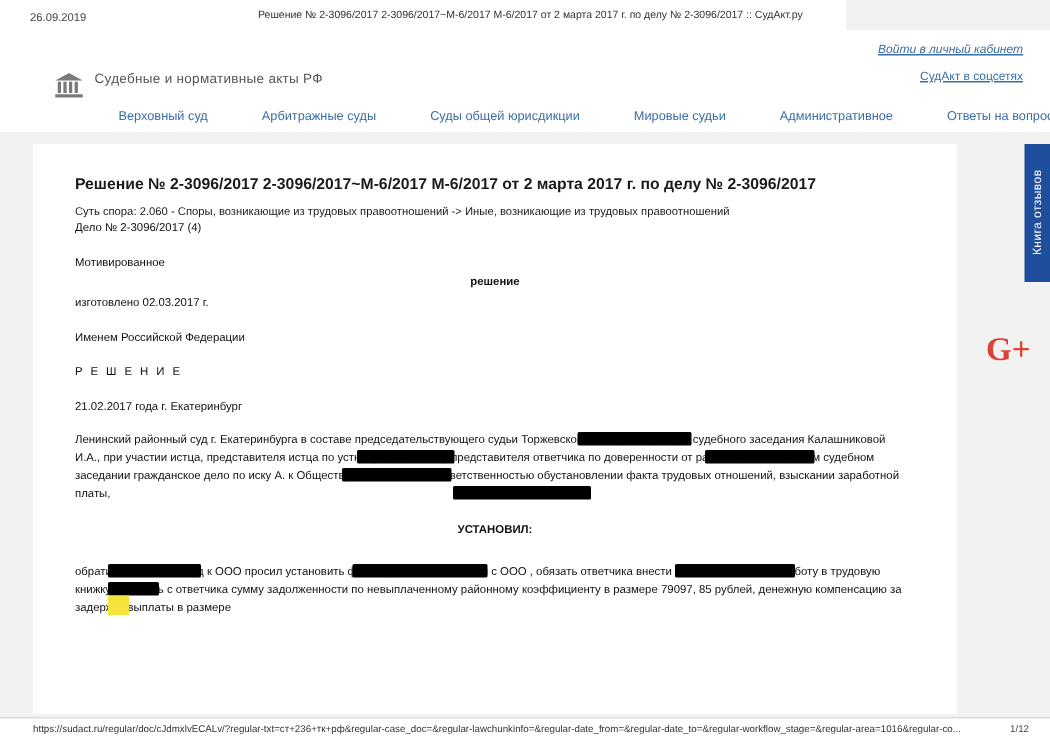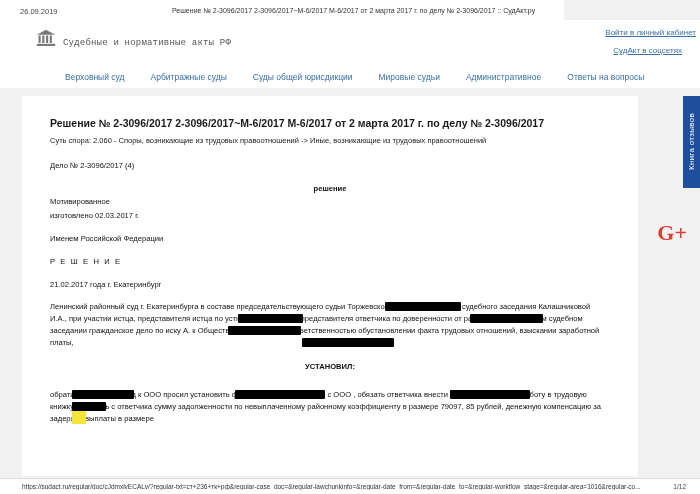--- a/index.html
+++ b/index.html
@@ -31,40 +31,40 @@
     position: absolute; left: 172px; top: 7px;
     font-size: 7px; color: #333; white-space: nowrap;
   }
 
   
   .siteheader {
     position: absolute; top: 20px; left: 0; width: 700px; height: 68px;
     background: #ffffff;
   }
   .logo-wrap {
-    position: absolute; left: 36px; top: 8px;
-    display: flex; align-items: flex-end; gap: 7px; font-family: Liberation Mono, monospace;
+    position: absolute; left: 36px; top: 27px;
+    display: flex; align-items: flex-start; gap: 7px;
   }
   .logo-icon { width: 20px; height: 20px; color: #7a7a7a; }
   .logo-text {
     font-size: 9px; color: #555; letter-spacing: .2px;
     white-space: nowrap;
   }
   .login-link {
-    position: absolute; right: 4px; top: 8px;
-    font-size: 8px; color: #3a6ea5; white-space: nowrap;
+    position: absolute; right: 18px; top: 8px;
+    font-size: 8px; color: #3a6ea5; white-space: nowrap; font-style: italic;
   }
   .social-link {
     position: absolute; right: 18px; top: 26px;
     font-size: 8px; color: #3a6ea5; white-space: nowrap;
   }
   .navbar {
     position: absolute; left: 0; top: 45px; width: 700px; height: 23px;
-    display: flex; align-items: center; padding-left: 52px;
-    gap: 0px;
+    display: flex; align-items: center; padding-left: 66px;
+    gap: 10px;
   }
   .navbar a {
     font-size: 8.5px; color: #3a6ea5; text-decoration: none;
     padding: 0 13px; white-space: nowrap;
   }
 
   
   .sheet {
     position: absolute; left: 22px; top: 96px;
     width: 616px; min-height: 380px;
@@ -76,21 +76,21 @@
     line-height: 1.35; margin: 0 0 6px 0;
   }
   .court-line {
     font-size: 7.5px; color: #222; margin-bottom: 3px;
   }
   .court-line a {
     color: #3a6ea5; text-decoration: underline;
   }
   .court-line .sep { color: #444; }
   .subject-line {
-    font-size: 7.5px; color: #1a1a1a; margin-bottom: 14px; line-height: 1.3;
+    font-size: 7.5px; color: #1a1a1a; line-height: 1.3;
   }
   .subject-line .lbl { font-weight: normal; }
 
   .body-p {
     font-size: 7.6px; color: #111; line-height: 1.55;
     margin: 0 4px 11px 0;
     position: relative;
   }
   .center { text-align: center; }
   .spaced { letter-spacing: 1.6px; }
@@ -187,23 +187,23 @@
     <h1 class="doc-title">Решение № 2-3096/2017 2-3096/2017~М-6/2017 М-6/2017 от 2 марта 2017 г. по делу № 2-3096/2017</h1>
 
 
     <div class="subject-line">
       <span class="lbl">Суть спора:</span>
       <span>2.060 - Споры, возникающие из трудовых правоотношений -&gt; Иные, возникающие из трудовых правоотношений</span>
     </div>
 
     <p class="body-p">Дело № 2-3096/2017 (4)</p>
 
+    <p class="body-p" style="margin-bottom:2px;">Мотивированное</p>
+
     <p class="body-p center bold" style="margin:0 0 2px 0;">решение</p>
-
-    <p class="body-p" style="margin-bottom:2px;">Мотивированное</p>
 
     <p class="body-p">изготовлено 02.03.2017 г.</p>
 
     <p class="body-p">Именем Российской Федерации</p>
 
     <p class="body-p spaced">Р Е Ш Е Н И Е</p>
 
     <p class="body-p">21.02.2017 года г. Екатеринбург</p>
 
     <p class="body-p" style="margin-bottom:13px;">

